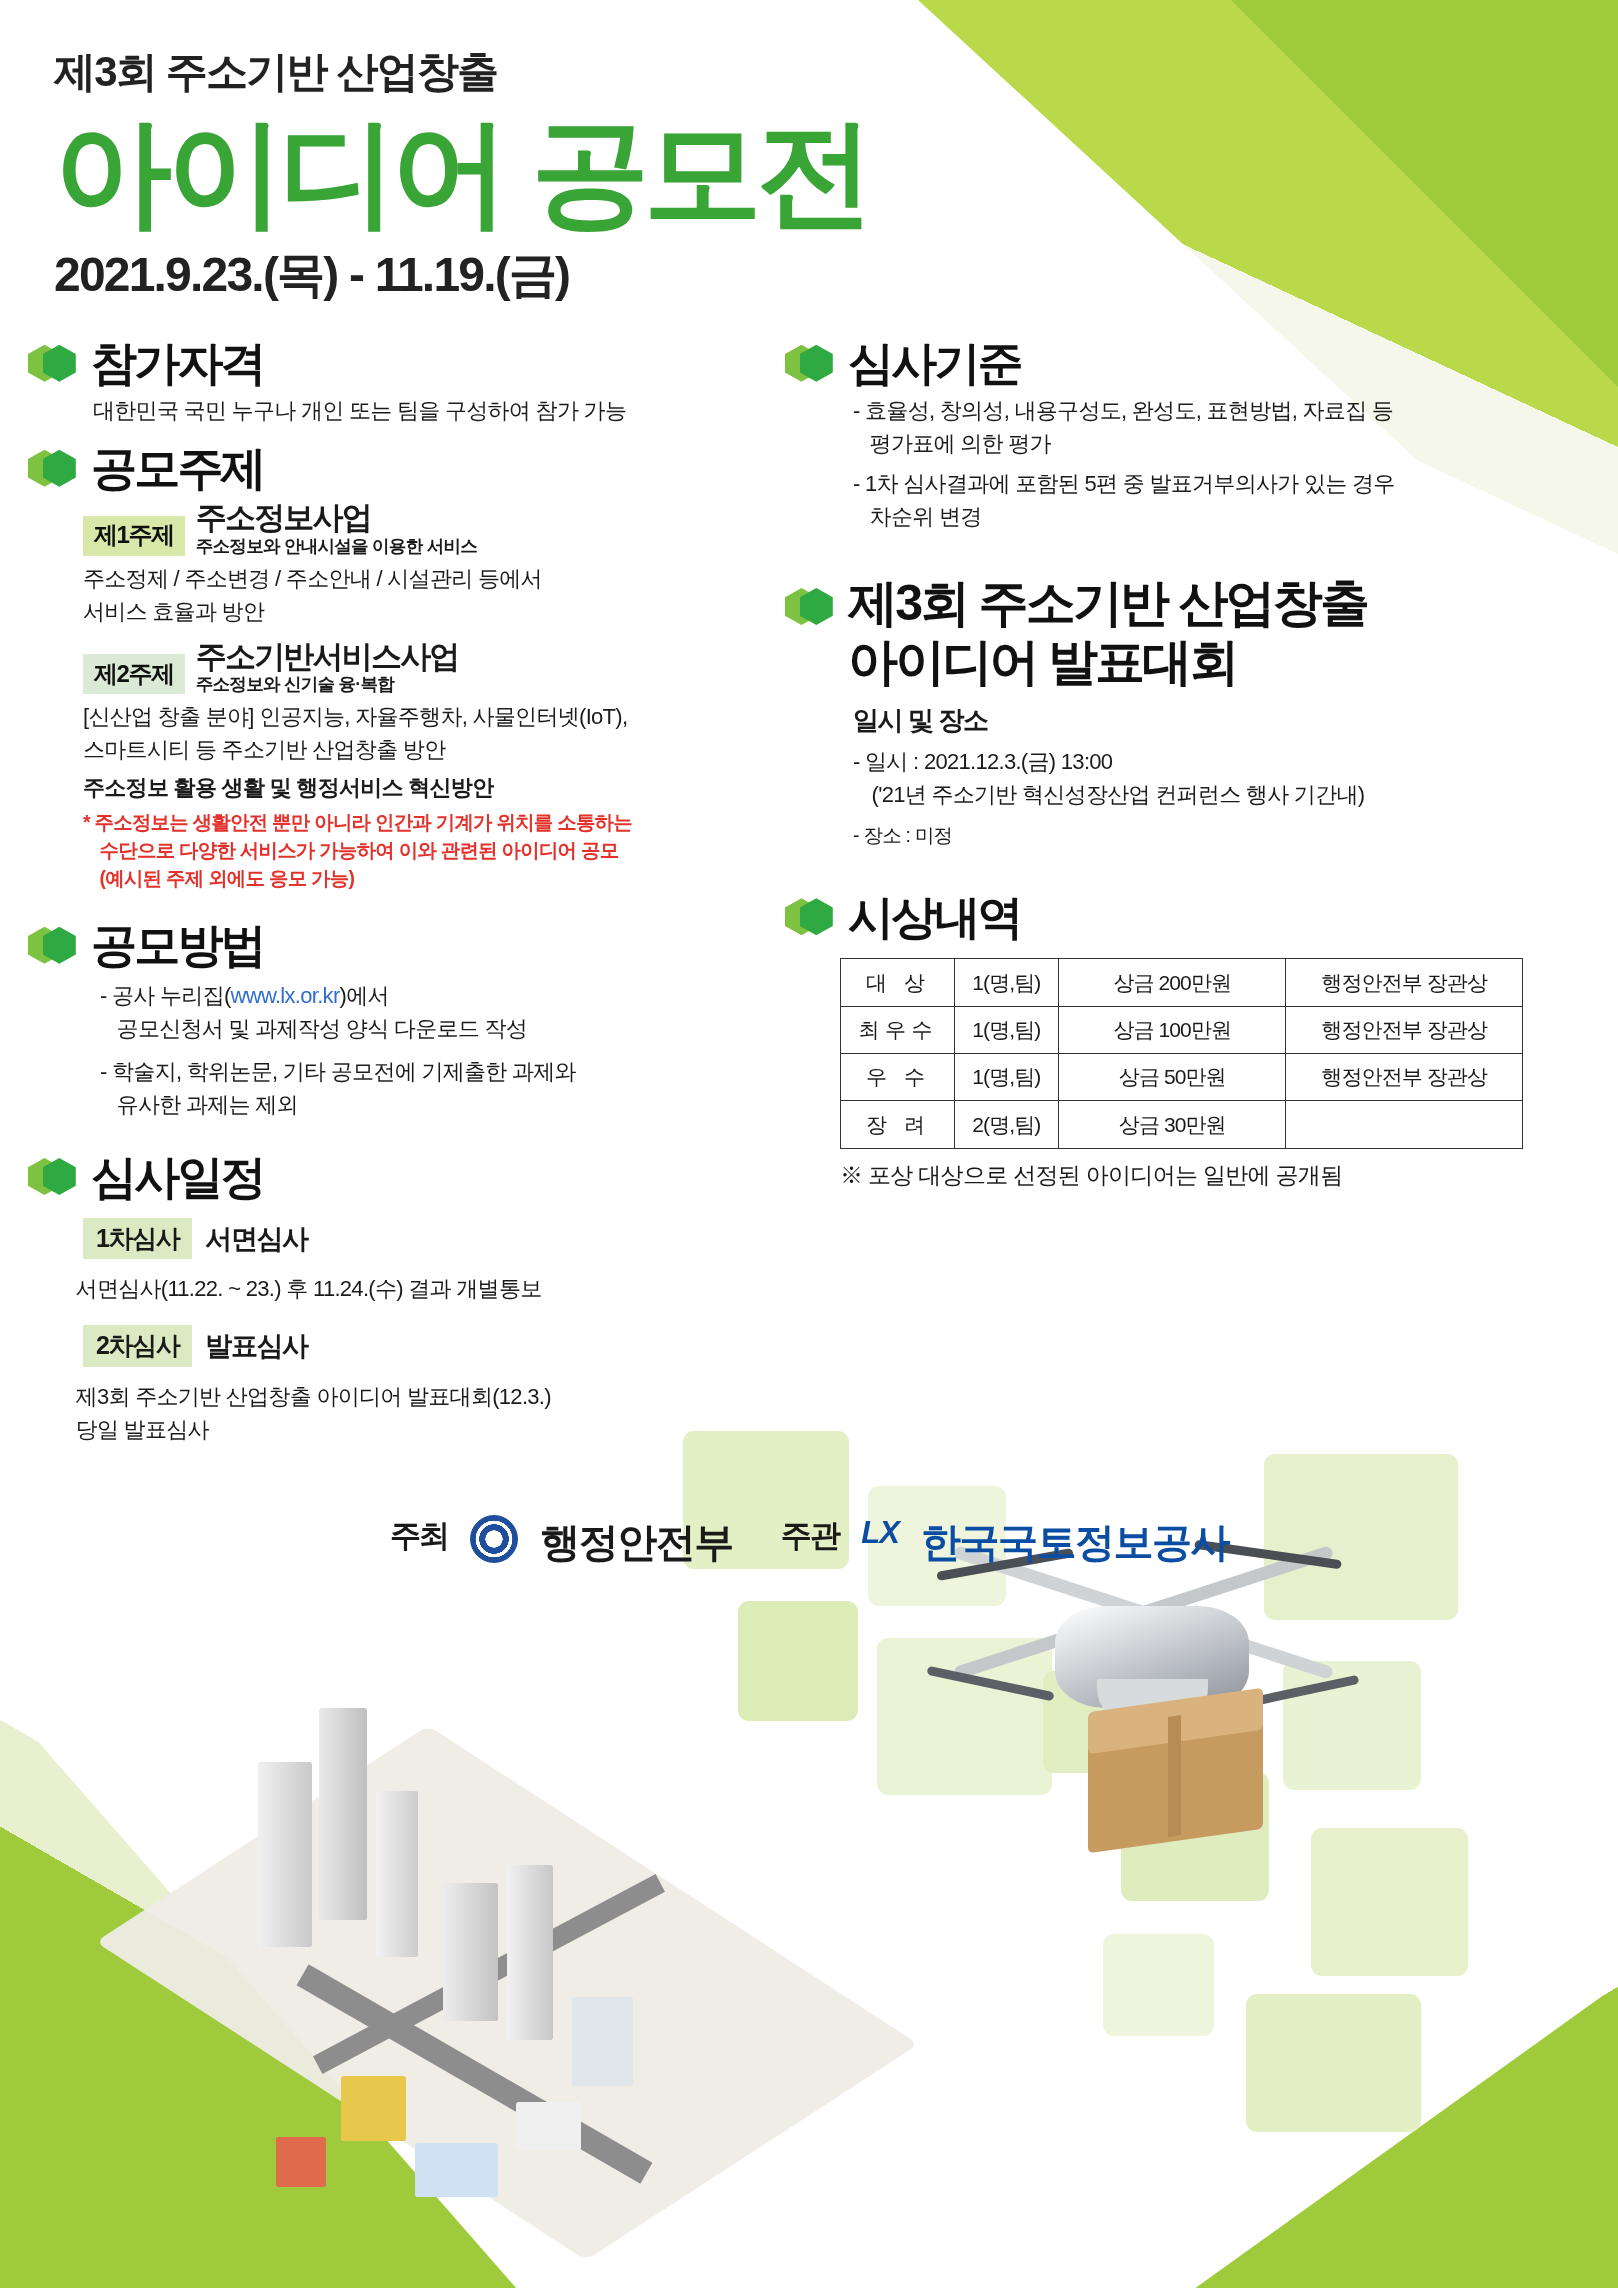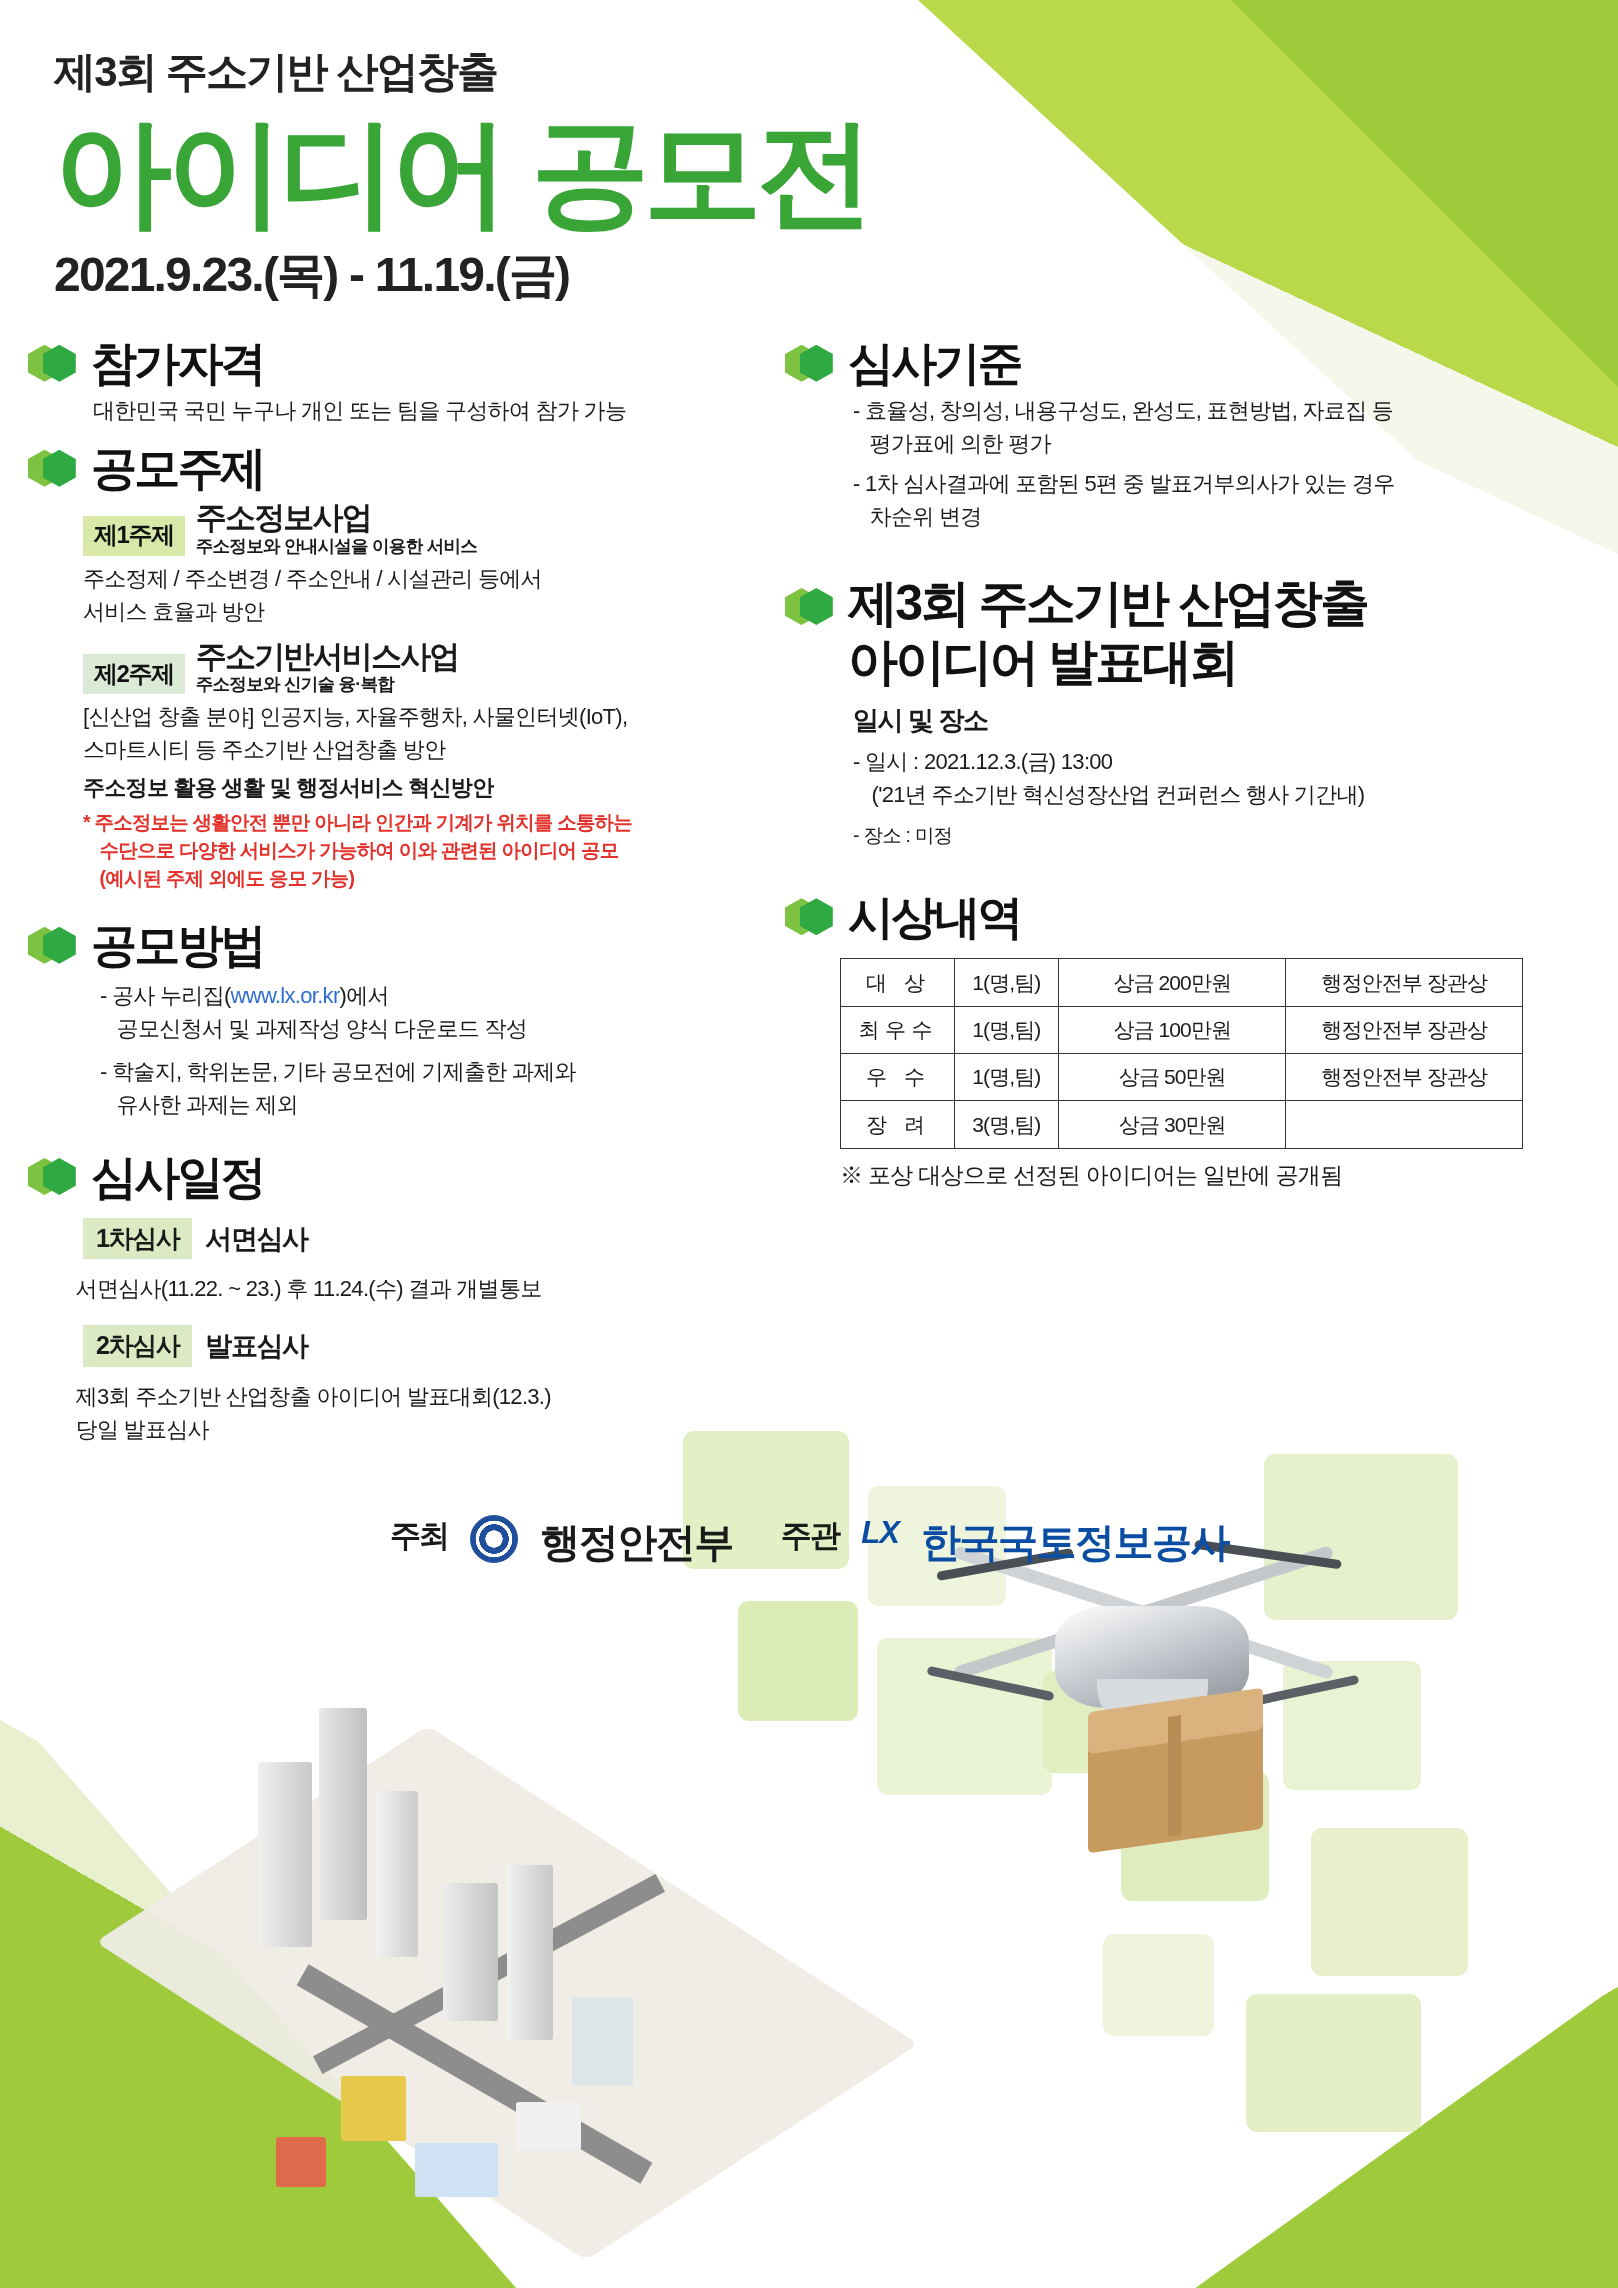--- a/index.html
+++ b/index.html
@@ -372,21 +372,21 @@
               <td class="c4">행정안전부 장관상</td>
             </tr>
             <tr>
               <td class="c1">우 수</td>
               <td class="c2">1(명,팀)</td>
               <td class="c3">상금 50만원</td>
               <td class="c4">행정안전부 장관상</td>
             </tr>
             <tr>
               <td class="c1">장 려</td>
-              <td class="c2">3(명,팀)</td>
+              <td class="c2">2(명,팀)</td>
               <td class="c3">상금 30만원</td>
               <td class="c4"></td>
             </tr>
           </tbody>
         </table>
         <div class="prize-note">※ 포상 대상으로 선정된 아이디어는 일반에 공개됨</div>
       </div>
     </div>
   </div>
 

